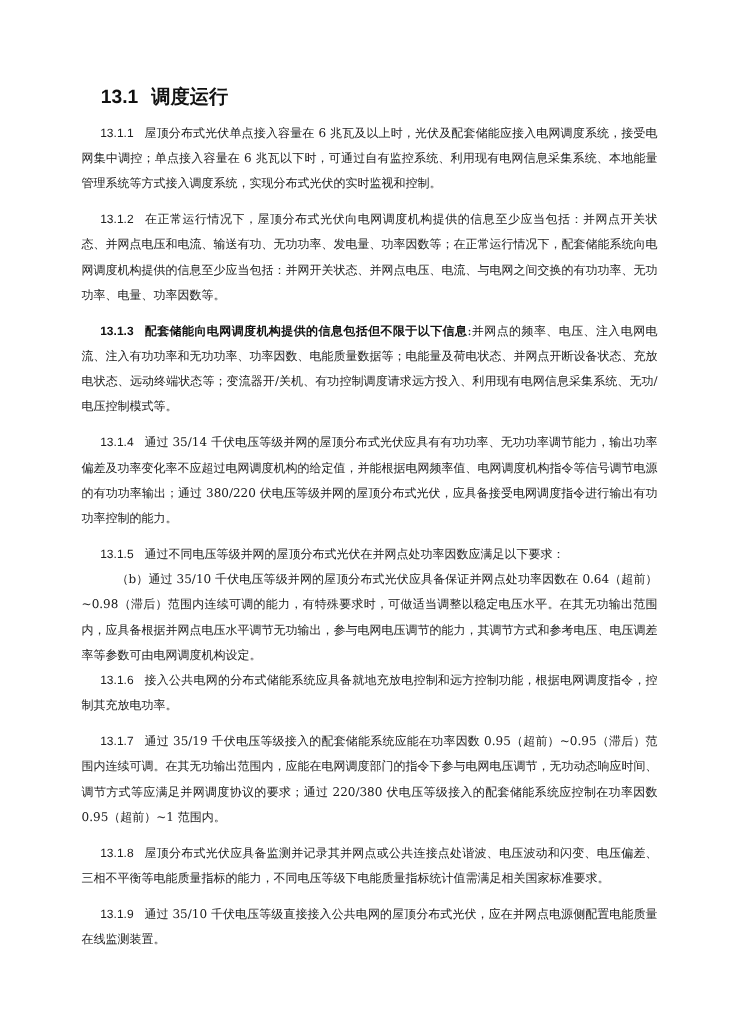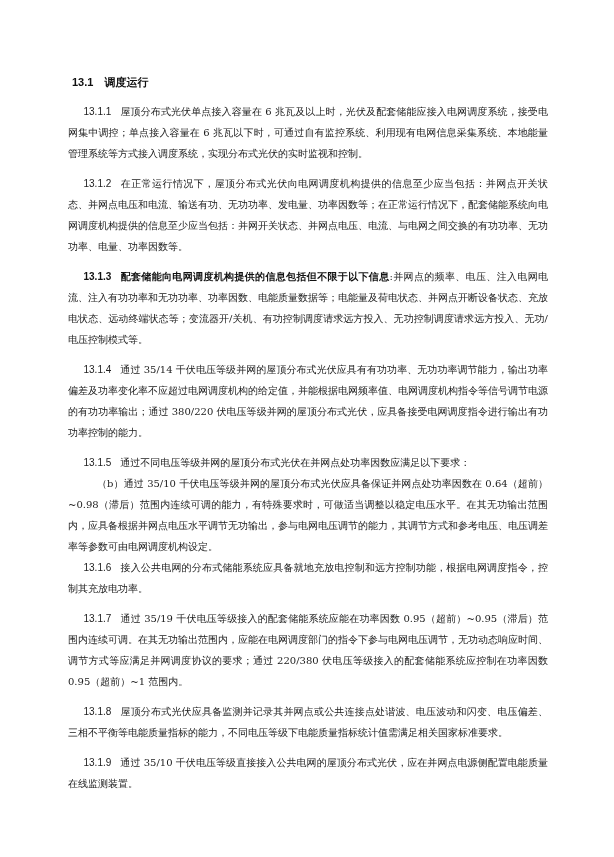--- a/index.html
+++ b/index.html
@@ -32,24 +32,24 @@
     text-indent: 1.55em;
   }
   .sub {
     margin-top: 9px;
     text-indent: 2.9em;
   }
   .tight {
     margin-top: 0;
   }
   .heading {
-    margin: 13px 0 0 4px;
+    margin: 13px 0 0 16px;
     font-family: "Liberation Sans", "DejaVu Sans", sans-serif;
     font-weight: bold;
-    font-size: 11px;
+    font-size: 16px;
     line-height: 20px;
     color: #111111;
     text-indent: 0;
   }
   .heading.first {
     margin-top: 0;
   }
   .heading .num {
     margin-right: 11px;
   }
@@ -73,21 +73,21 @@
 
   <p class="clause">
     <span class="num">13.1.1</span><span>屋顶分布式光伏单点接入容量在 6 兆瓦及以上时，光伏及配套储能应接入电网调度系统，接受电网集中调控；单点接入容量在 6 兆瓦以下时，可通过自有监控系统、利用现有电网信息采集系统、本地能量管理系统等方式接入调度系统，实现分布式光伏的实时监视和控制。</span>
   </p>
 
   <p class="clause">
     <span class="num">13.1.2</span><span>在正常运行情况下，屋顶分布式光伏向电网调度机构提供的信息至少应当包括：并网点开关状态、并网点电压和电流、输送有功、无功功率、发电量、功率因数等；在正常运行情况下，配套储能系统向电网调度机构提供的信息至少应当包括：并网开关状态、并网点电压、电流、与电网之间交换的有功功率、无功功率、电量、功率因数等。</span>
   </p>
 
   <p class="clause">
-    <span class="num bold-lead">13.1.3</span><span class="bold-lead">配套储能向电网调度机构提供的信息包括但不限于以下信息</span><span>:并网点的频率、电压、注入电网电流、注入有功功率和无功功率、功率因数、电能质量数据等；电能量及荷电状态、并网点开断设备状态、充放电状态、远动终端状态等；变流器开/关机、有功控制调度请求远方投入、无功控制调度请求远方投入、无功/电压控制模式等。</span>
+    <span class="num bold-lead">13.1.3</span><span class="bold-lead">配套储能向电网调度机构提供的信息包括但不限于以下信息</span><span>:并网点的频率、电压、注入电网电流、注入有功功率和无功功率、功率因数、电能质量数据等；电能量及荷电状态、并网点开断设备状态、充放电状态、远动终端状态等；变流器开/关机、有功控制调度请求远方投入、利用现有电网信息采集系统、无功/电压控制模式等。</span>
   </p>
 
   <p class="clause">
     <span class="num">13.1.4</span><span>通过 35/14 千伏电压等级并网的屋顶分布式光伏应具有有功功率、无功功率调节能力，输出功率偏差及功率变化率不应超过电网调度机构的给定值，并能根据电网频率值、电网调度机构指令等信号调节电源的有功功率输出；通过 380/220 伏电压等级并网的屋顶分布式光伏，应具备接受电网调度指令进行输出有功功率控制的能力。</span>
   </p>
 
   <p class="clause">
     <span class="num">13.1.5</span><span>通过不同电压等级并网的屋顶分布式光伏在并网点处功率因数应满足以下要求：</span>
   </p>
 

